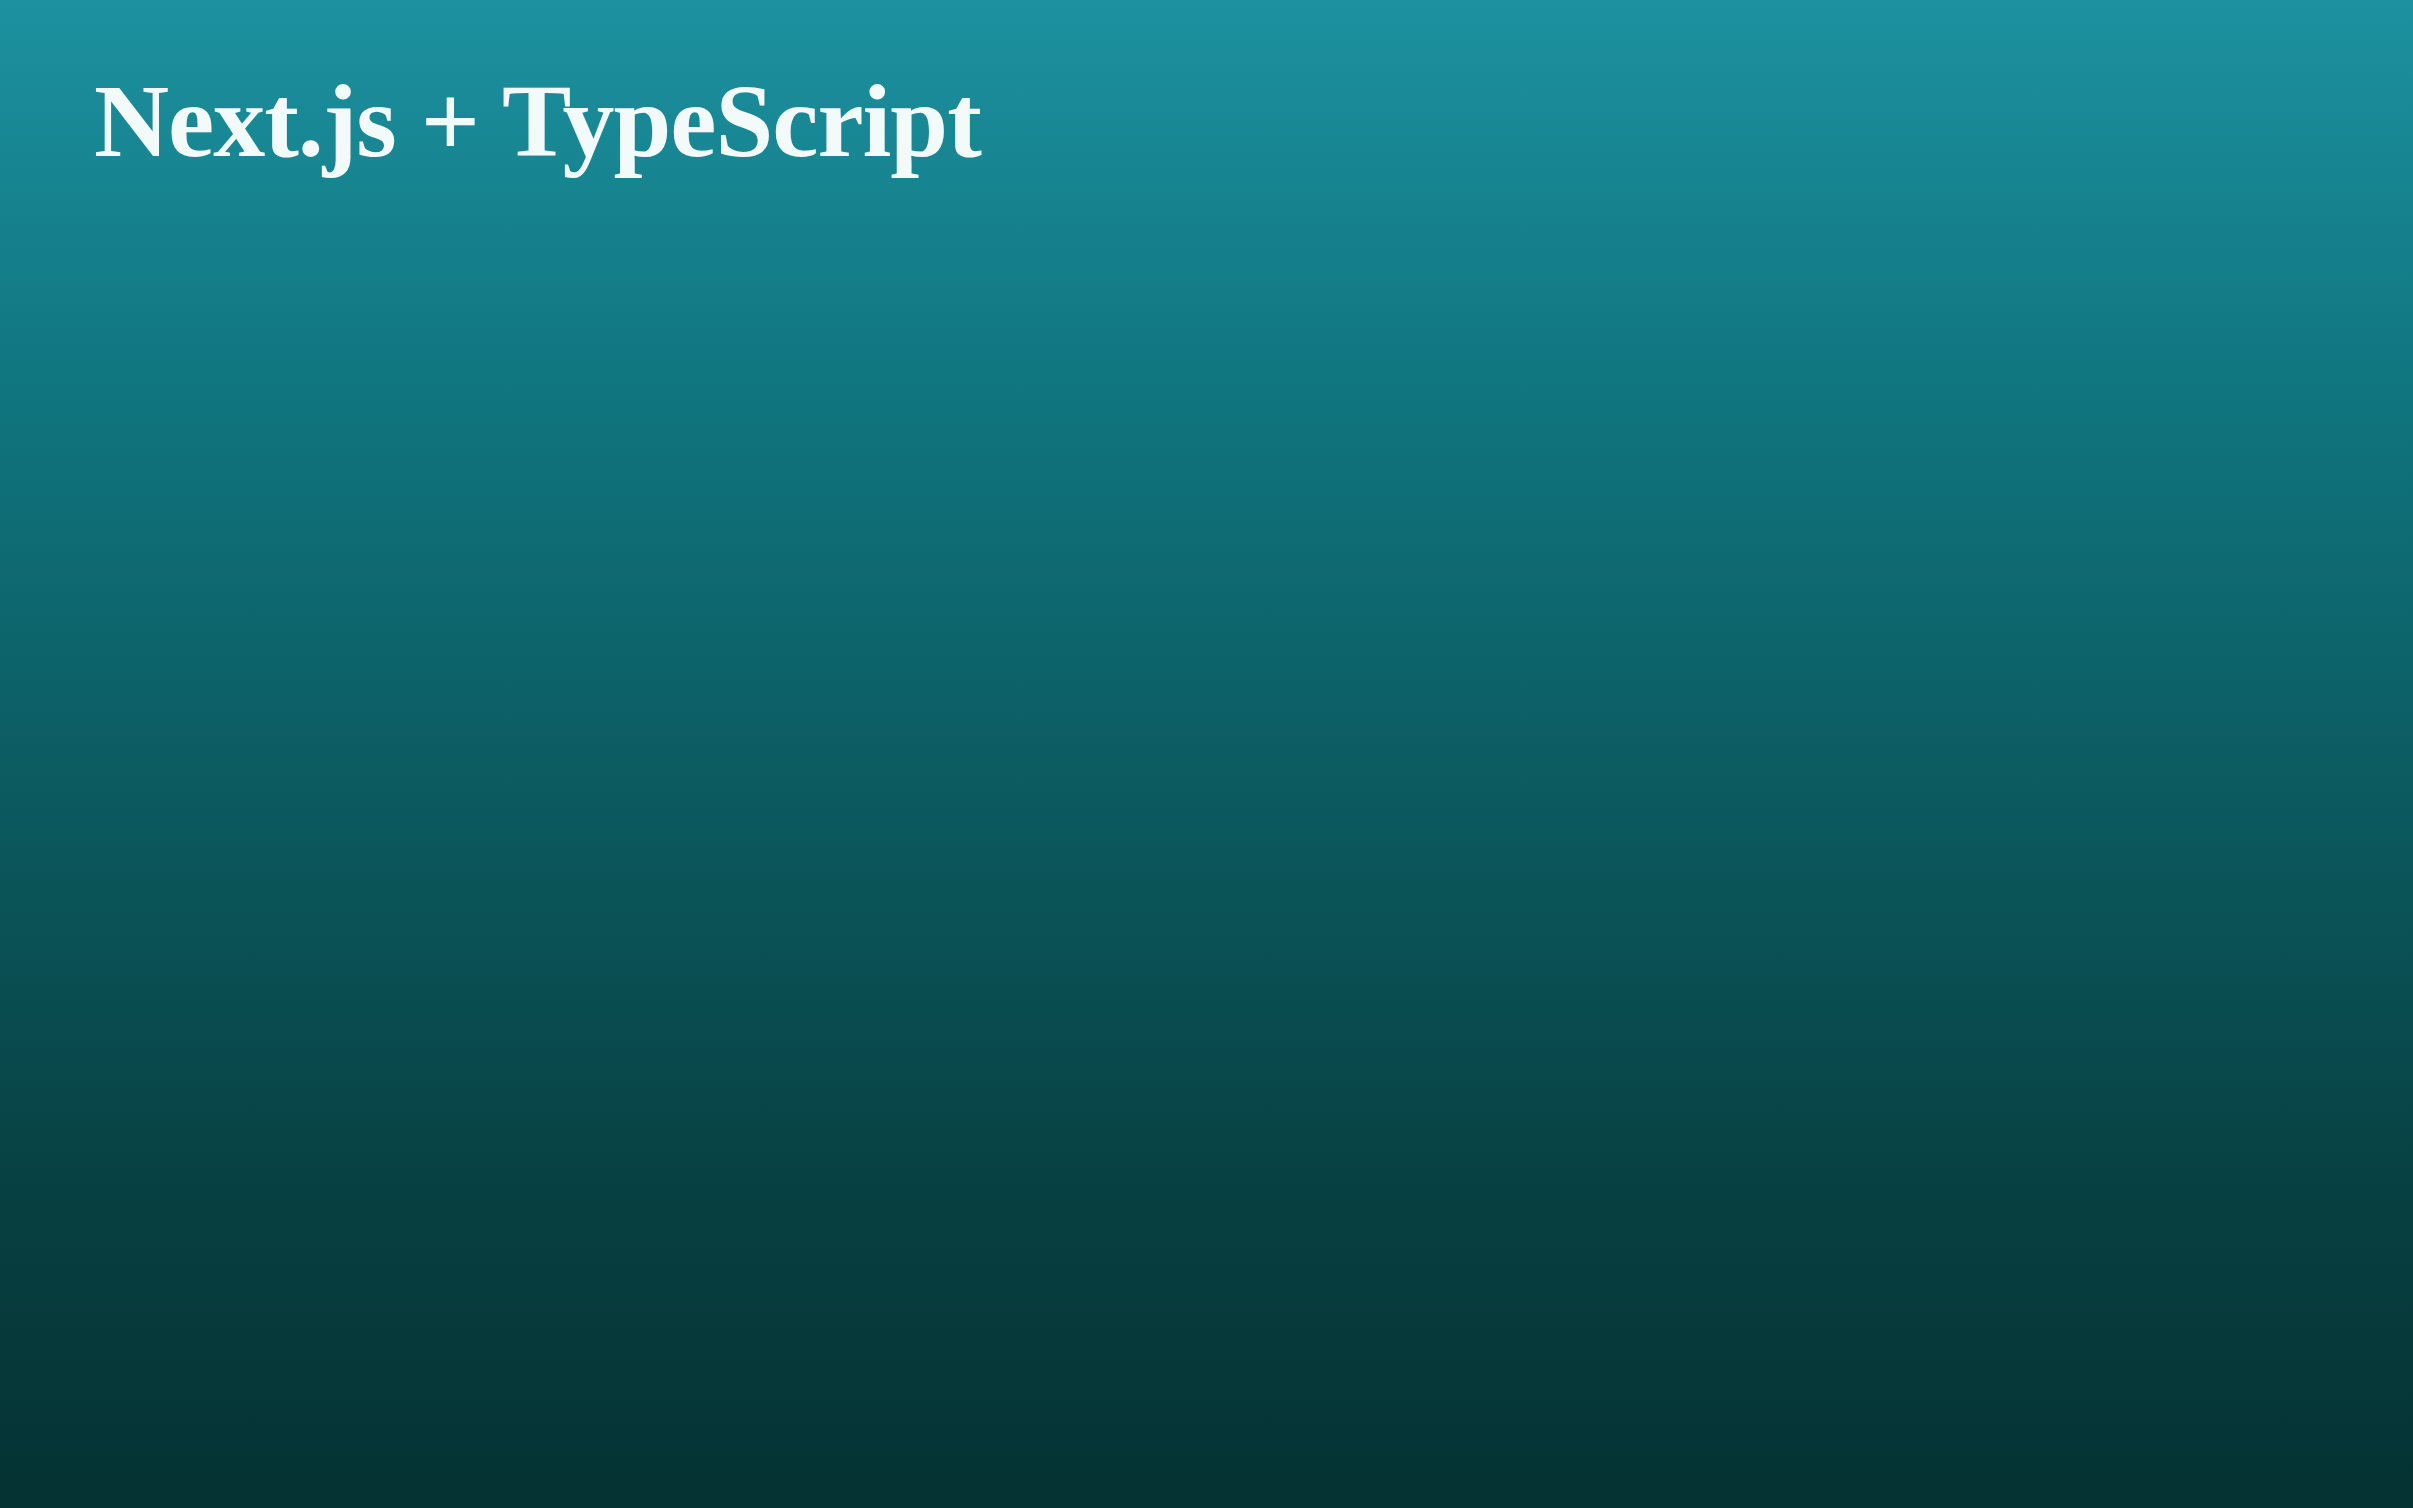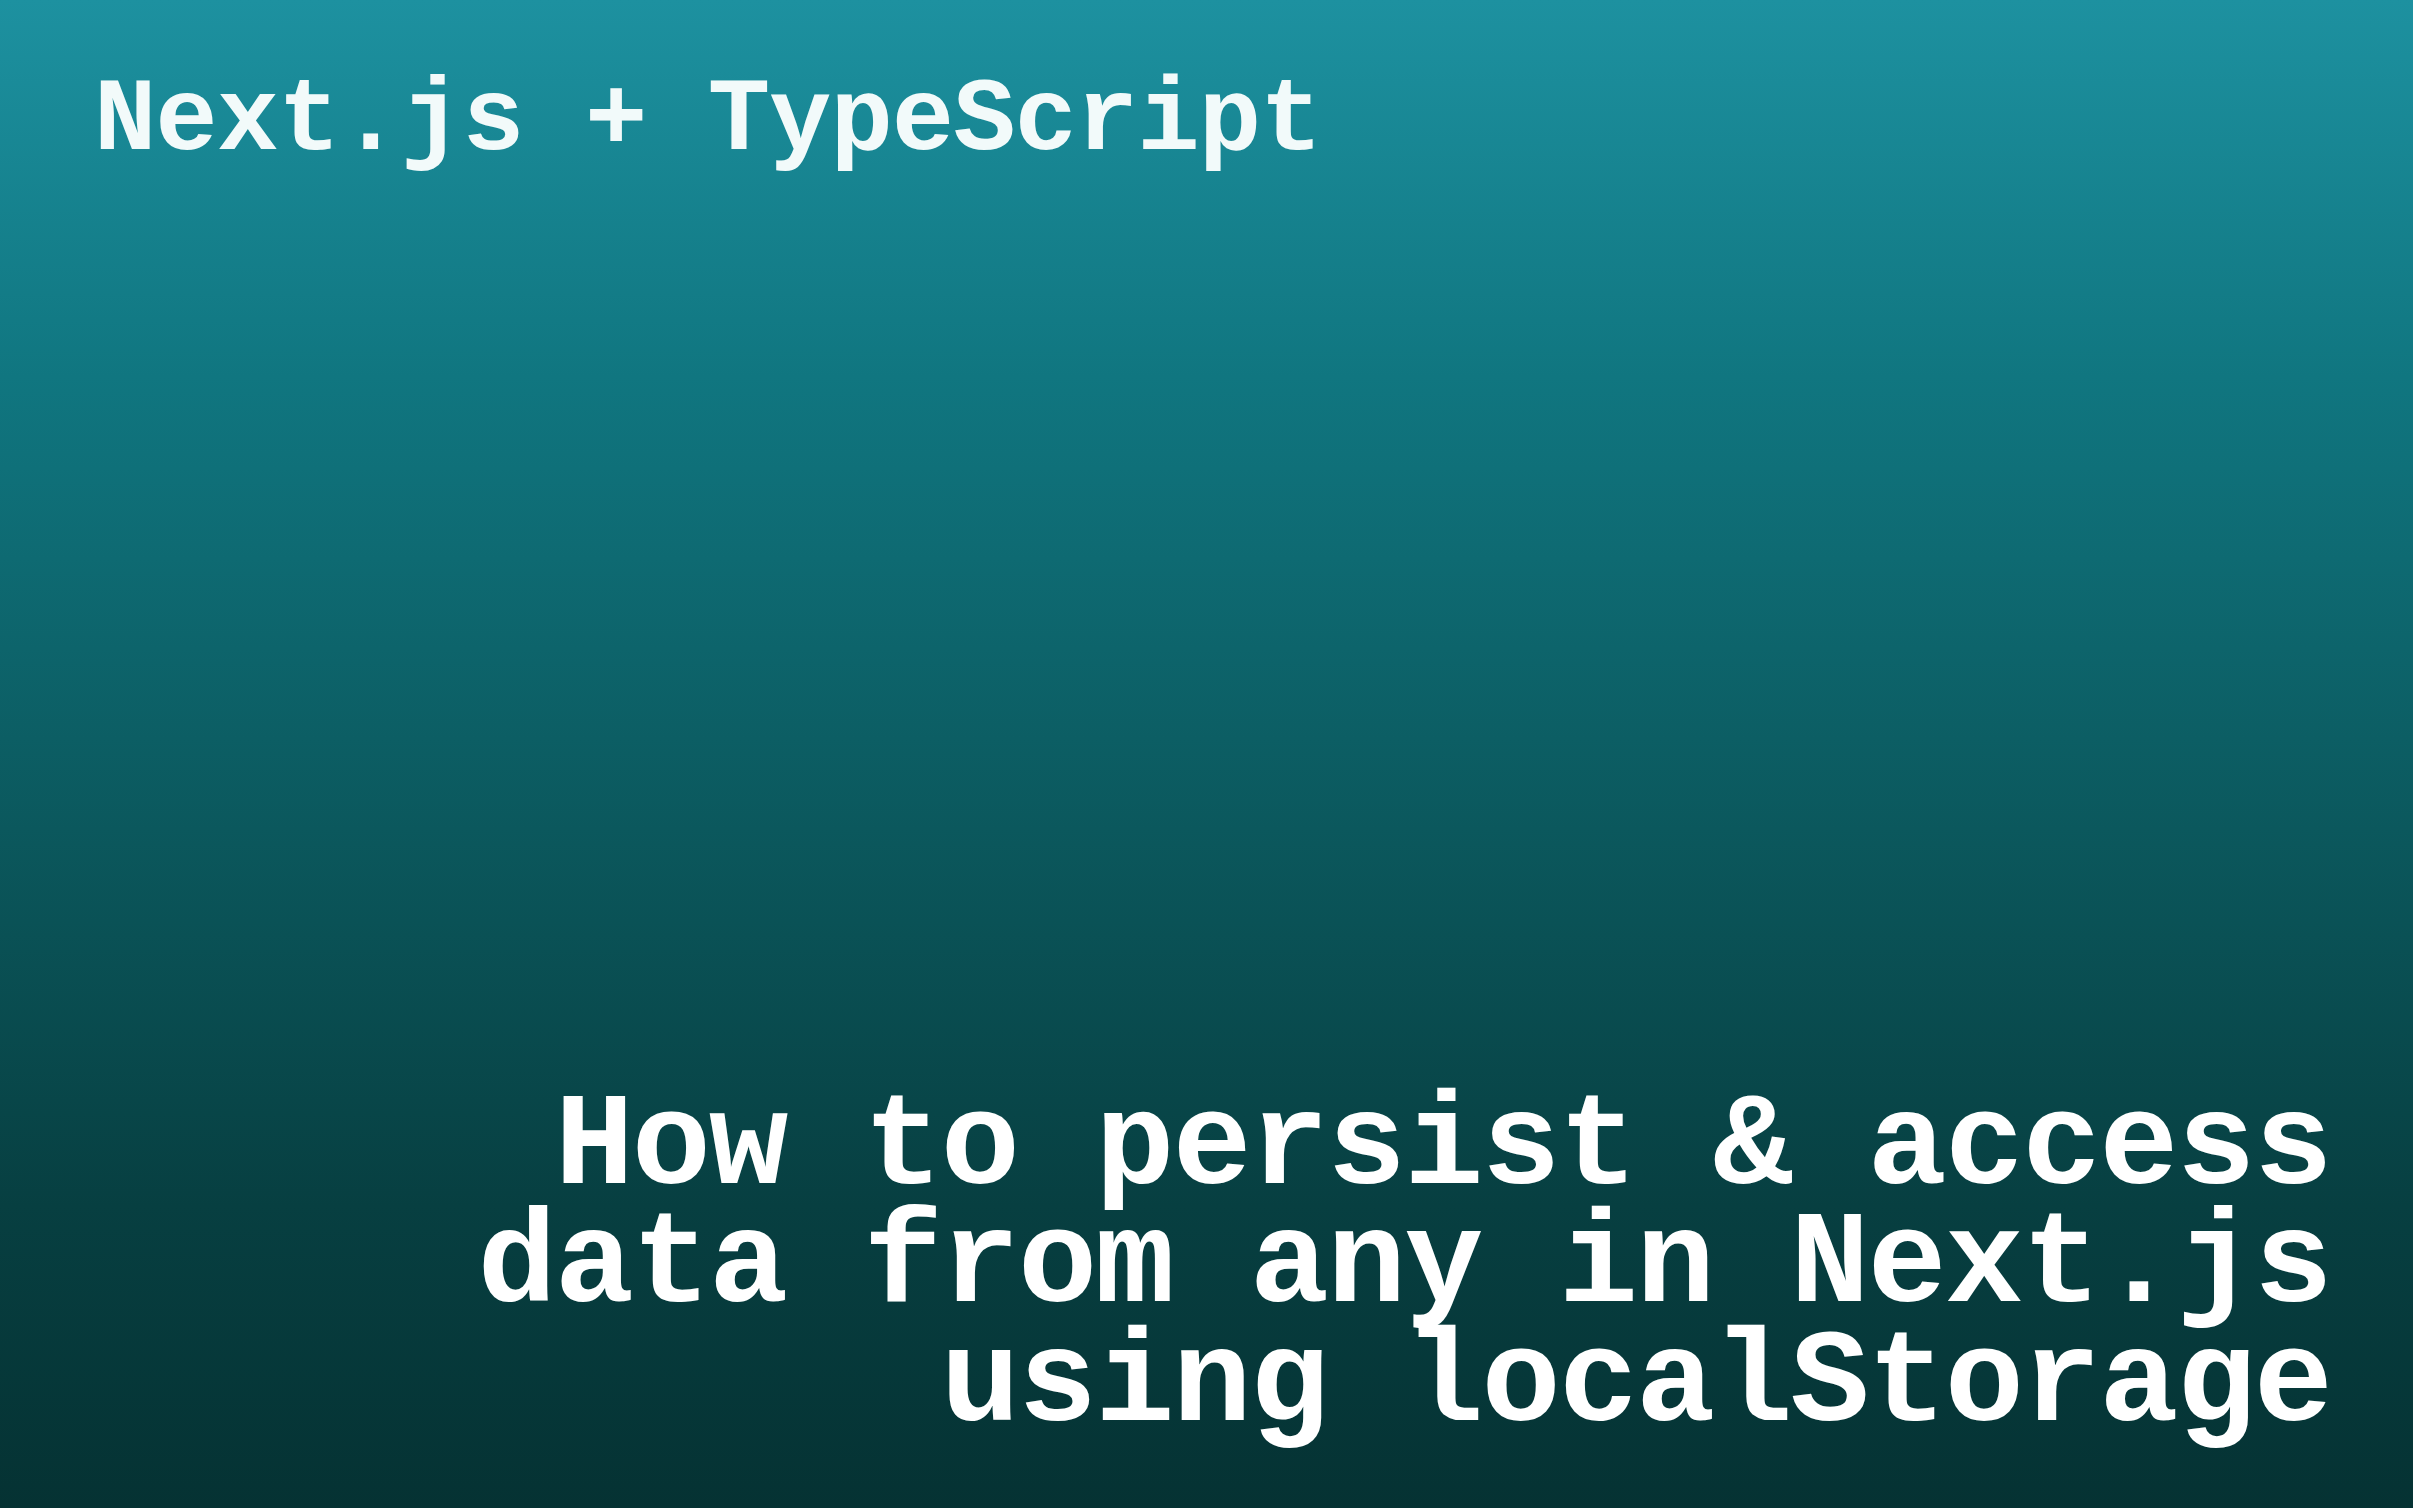--- a/index.html
+++ b/index.html
@@ -7,21 +7,21 @@
     padding: 0;
     width: 2413px;
     height: 1508px;
     overflow: hidden;
   }
   .slide {
     width: 100%;
     height: 100%;
     background: linear-gradient(180deg, #1d91a0 0%, #107680 25%, #0b585d 55%, #073f41 80%, #053233 100%);
     position: relative;
-    font-family: Liberation Mono, monospace;
+    font-family: Liberation Serif, serif;
     color: #f6fbfb;
     box-sizing: border-box;
   }
   .overline {
     position: absolute;
     top: 69px;
     left: 94px;
     font-size: 104px;
     line-height: 1.0;
     font-weight: 700;
@@ -39,15 +39,14 @@
     font-weight: 700;
     letter-spacing: -0.015em;
     color: #ffffff;
   }
 </style>
 </head>
 <body>
 
 <div class="slide">
   <div class="overline">Next.js + TypeScript</div>
-  <div class="headline">How to persist &amp; access data from any in Next.js using localStorage</div>
 </div>
 
 
 </body></html>

